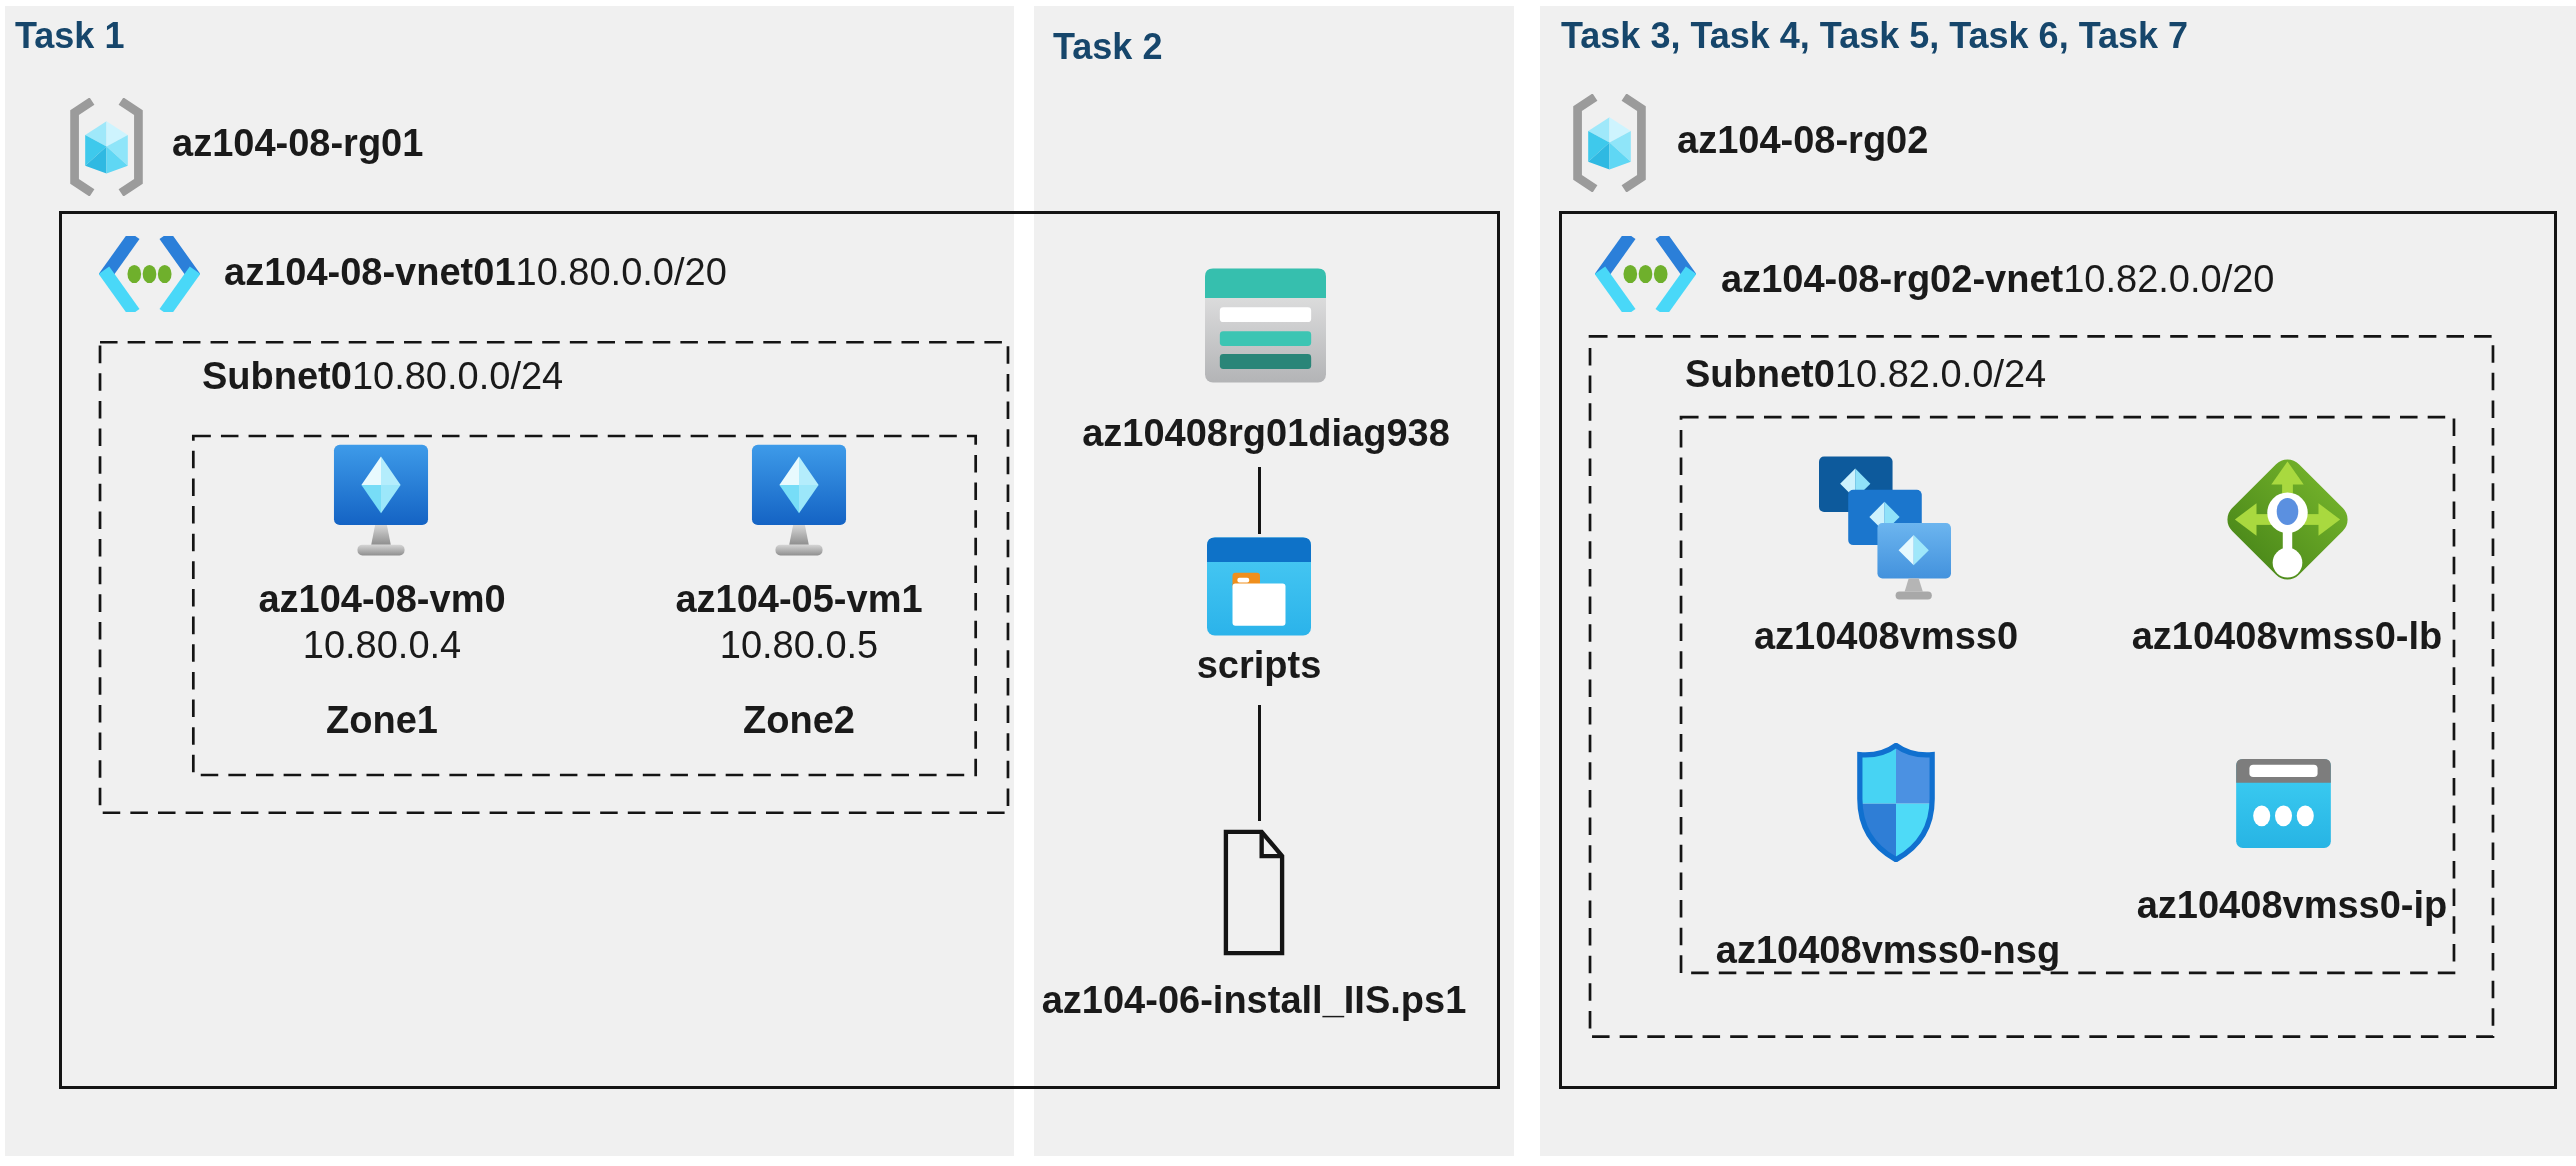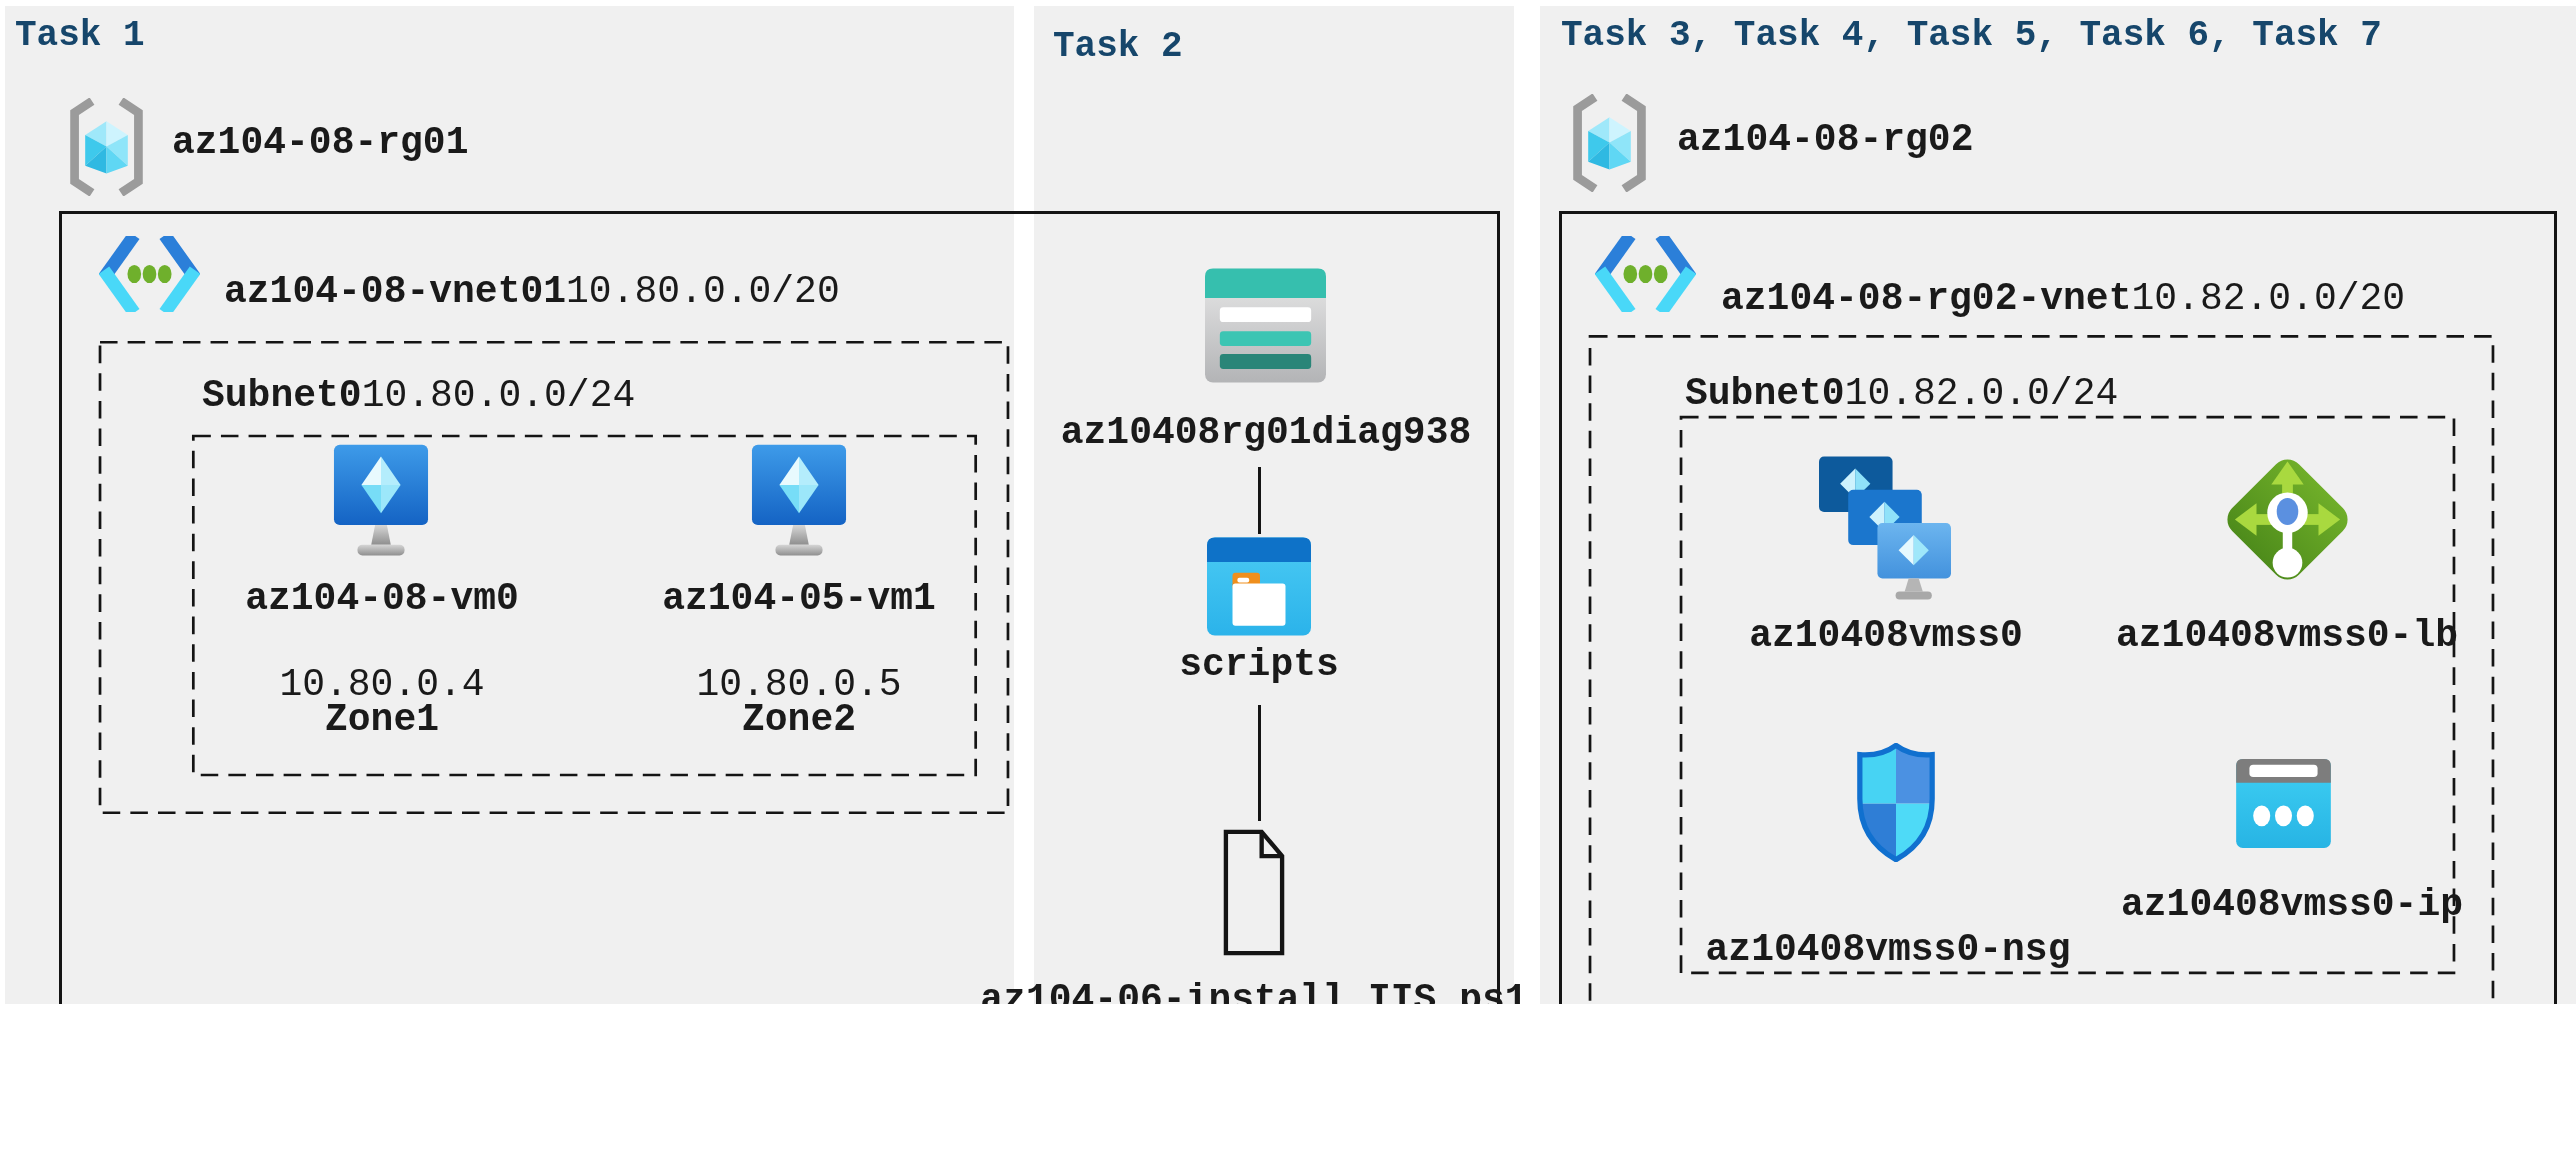--- a/index.html
+++ b/index.html
@@ -1,27 +1,27 @@
 <!DOCTYPE html>
 <html style="font-size:10.8px"><head>
 <meta charset="utf-8">
 <style>
   html,body{margin:0;padding:0;background:#ffffff;}
   #canvas{
-    position:relative;width:2576px;height:1004px;background:#ffffff;overflow:hidden;
-    font-family:Liberation Mono, monospace;color:#1a1a1a;
+    position:relative;width:2576px;height:1156px;background:#ffffff;overflow:hidden;
+    font-family:Liberation Sans, sans-serif;color:#1a1a1a;
   }
   .panel{position:absolute;top:6px;height:1155px;background:#f0f0f0;}
   .task-header{position:absolute;font-size:36px;font-weight:700;color:#16466b;white-space:nowrap;}
   .solid-box{position:absolute;border:3.4px solid #141414;box-sizing:border-box;background:transparent;}
   .dashed-box{position:absolute;}
   .icon{position:absolute;}
   .lbl{position:absolute;font-size:38px;white-space:nowrap;line-height:1.12;}
   .b{font-weight:700;}
-  .r{font-weight:400;margin-top:40px;}
+  .r{font-weight:400;}
   .centered{transform:translate(-50%,-50%);}
   .vcentered{transform:translateY(-50%);}
   .row-label{display:flex;align-items:baseline;}
   .connector{position:absolute;width:2.7px;background:#141414;}
 </style>
 </head>
 <body>
 
 <div id="canvas">
 

